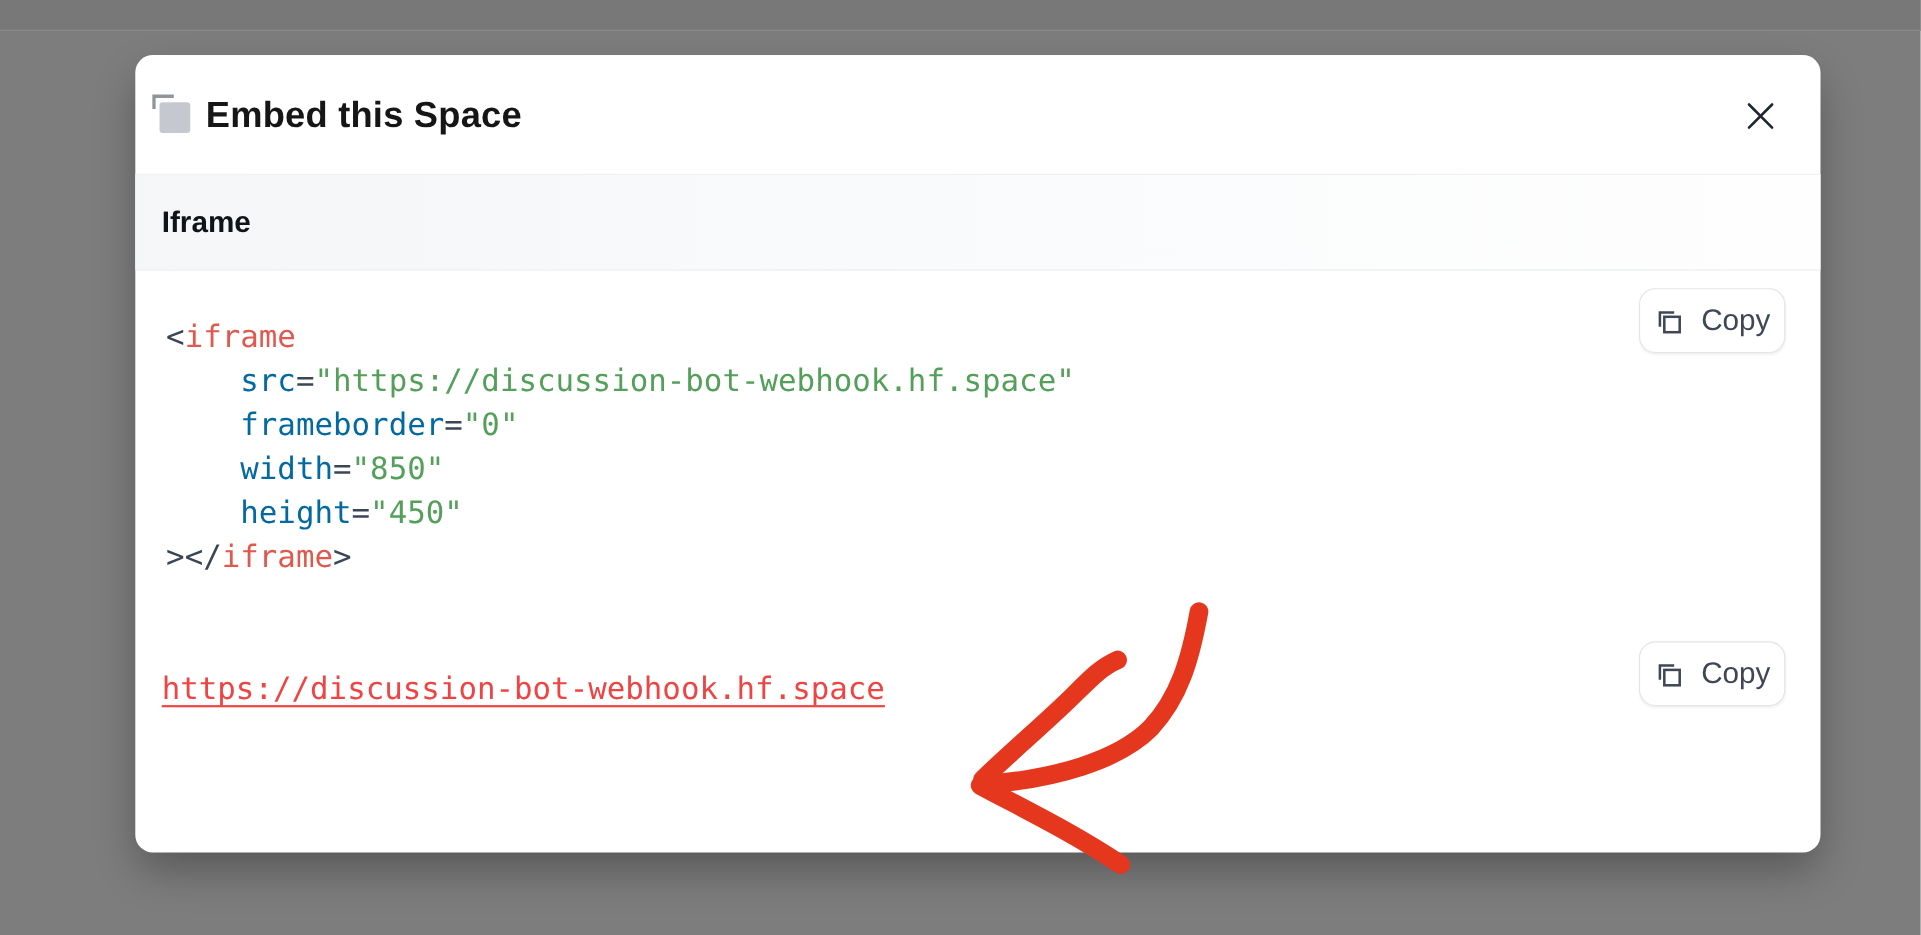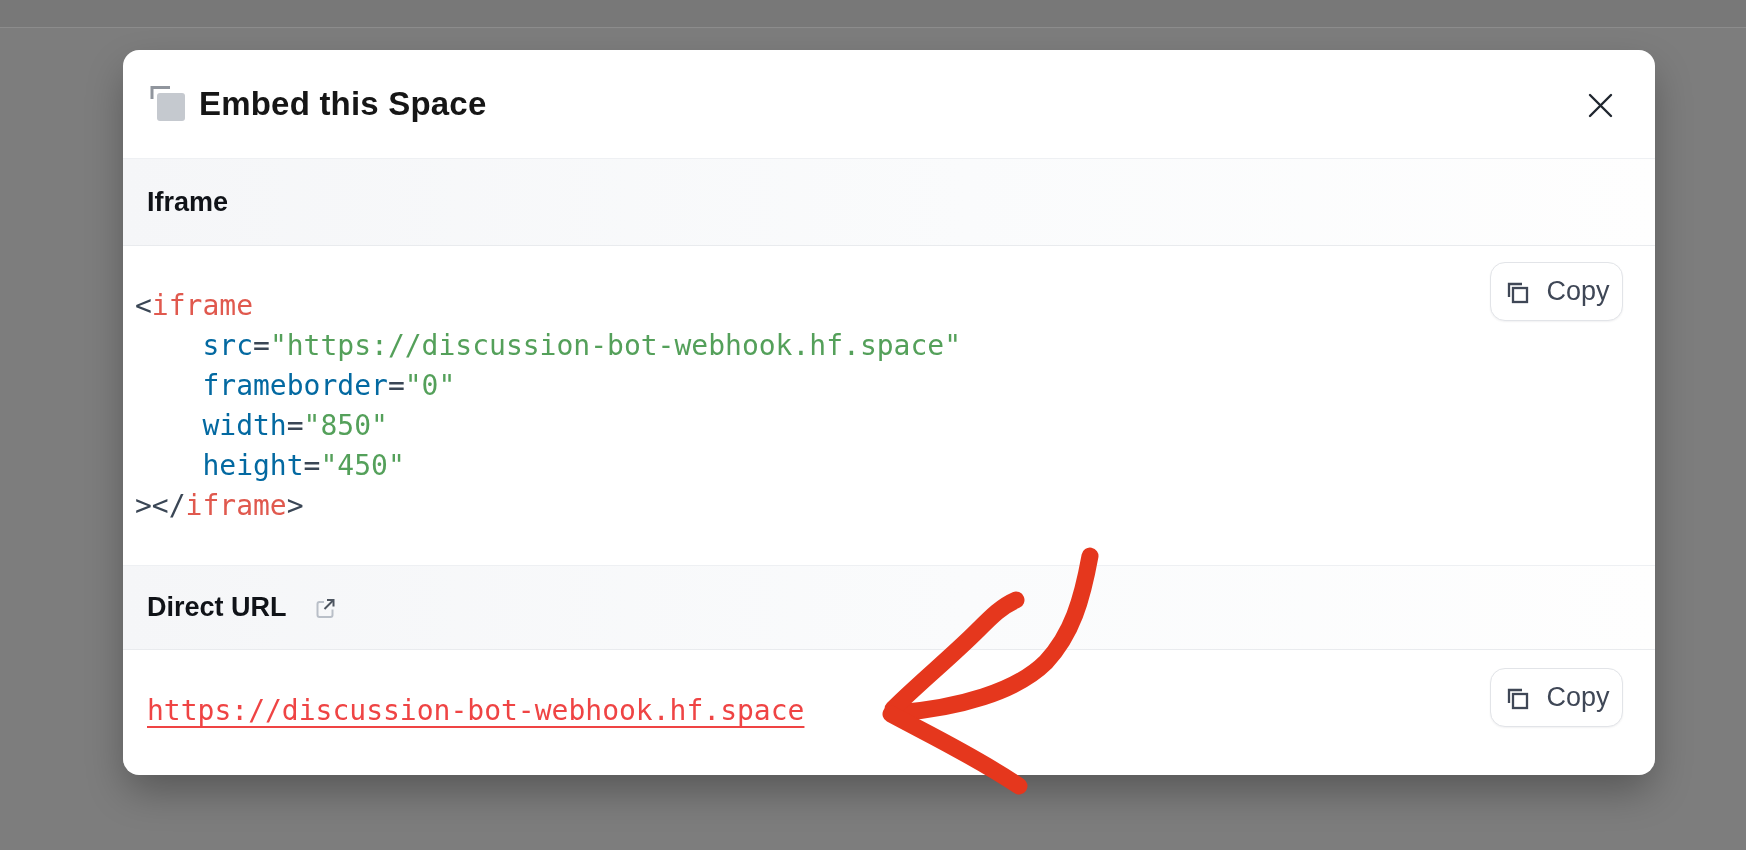--- a/index.html
+++ b/index.html
@@ -12,21 +12,21 @@
     position:absolute;left:0;top:0;width:1746px;height:27px;
     background:#787878;border-bottom:1px solid #8c8c8c;
   }
   
   .modal{
     position:absolute;left:123px;top:50px;width:1532px;height:725px;
     background:#ffffff;border-radius:16px;
     box-shadow:0 18px 40px -4px rgba(0,0,0,0.32);
   }
   .modal-header{
-    height:108px;display:flex;align-items:center;padding-left:24px;
+    height:108px;display:flex;align-items:center;padding-left:12px;
     position:relative;box-sizing:border-box;
   }
   .header-icon{width:40px;height:42px;display:inline-block;margin-right:12px;flex:0 0 auto;}
   .modal-title{
     font-size:33px;font-weight:600;color:#161616;margin:0;letter-spacing:.2px;
   }
   .close-btn{
     position:absolute;top:34px;right:34px;width:42px;height:42px;
     background:none;border:none;padding:8px;cursor:pointer;display:flex;
     align-items:center;justify-content:center;
@@ -39,21 +39,21 @@
     display:flex;align-items:center;padding-left:24px;
   }
   .section-band.short{height:85px;}
   .section-label{font-size:27px;font-weight:700;color:#101318;}
   .ext-icon{margin-left:26px;display:inline-flex;align-items:center;}
   
   .section-body{position:relative;box-sizing:border-box;}
   .code-body{height:319px;}
   .url-body{height:121px;}
   .code-block{
-    margin:0;padding:40px 0 0 12px;
+    margin:0;padding:40px 0 0 28px;
     font-family:"DejaVu Sans Mono","Liberation Mono",monospace;
     font-size:28px;line-height:40px;white-space:pre;
   }
   .tok-punct{color:#3a4655;}
   .tok-tag{color:#e0594e;}
   .tok-attr{color:#0369a1;}
   .tok-string{color:#54a05a;}
   .tok-plain{color:#3a4655;}
   .copy-btn{
     position:absolute;right:32px;width:133px;height:59px;
@@ -107,30 +107,20 @@
     <pre class="code-block"><div><span class="tok-punct">&lt;</span><span class="tok-tag">iframe</span></div><div><span class="tok-plain">    </span><span class="tok-attr">src</span><span class="tok-punct">=</span><span class="tok-string">"https://discussion-bot-webhook.hf.space"</span></div><div><span class="tok-plain">    </span><span class="tok-attr">frameborder</span><span class="tok-punct">=</span><span class="tok-string">"0"</span></div><div><span class="tok-plain">    </span><span class="tok-attr">width</span><span class="tok-punct">=</span><span class="tok-string">"850"</span></div><div><span class="tok-plain">    </span><span class="tok-attr">height</span><span class="tok-punct">=</span><span class="tok-string">"450"</span></div><div><span class="tok-punct">&gt;&lt;/</span><span class="tok-tag">iframe</span><span class="tok-punct">&gt;</span></div></pre>
     <button class="copy-btn">
       <svg width="28" height="28" viewBox="0 0 28 28">
         <path d="M6 19 L6 6 L19 6" fill="none" stroke="#3f4756" stroke-width="2.3"></path>
         <rect x="10" y="10" width="14" height="14" fill="none" stroke="#3f4756" stroke-width="2.3"></rect>
       </svg>
       <span>Copy</span>
     </button>
   </div>
 
-  <div class="section-band short">
-    <span class="section-label">Direct URL</span>
-    <span class="ext-icon">
-      <svg width="24" height="24" viewBox="0 0 24 24">
-        <path d="M19.5 13.5 L19.5 19 Q19.5 21 17.5 21 L6.5 21 Q4.5 21 4.5 19 L4.5 8 Q4.5 6 6.5 6 L11 6" fill="none" stroke="#b9bfc8" stroke-width="2"></path>
-        <path d="M11.5 13 L20 4.5" fill="none" stroke="#4d5560" stroke-width="2"></path>
-        <path d="M14 4 L20.5 4 L20.5 10.5" fill="none" stroke="#4d5560" stroke-width="2"></path>
-      </svg>
-    </span>
-  </div>
 
   <div class="section-body url-body">
     <a class="url-link" href="#">https://discussion-bot-webhook.hf.space</a>
     <button class="copy-btn">
       <svg width="28" height="28" viewBox="0 0 28 28">
         <path d="M6 19 L6 6 L19 6" fill="none" stroke="#3f4756" stroke-width="2.3"></path>
         <rect x="10" y="10" width="14" height="14" fill="none" stroke="#3f4756" stroke-width="2.3"></rect>
       </svg>
       <span>Copy</span>
     </button>

